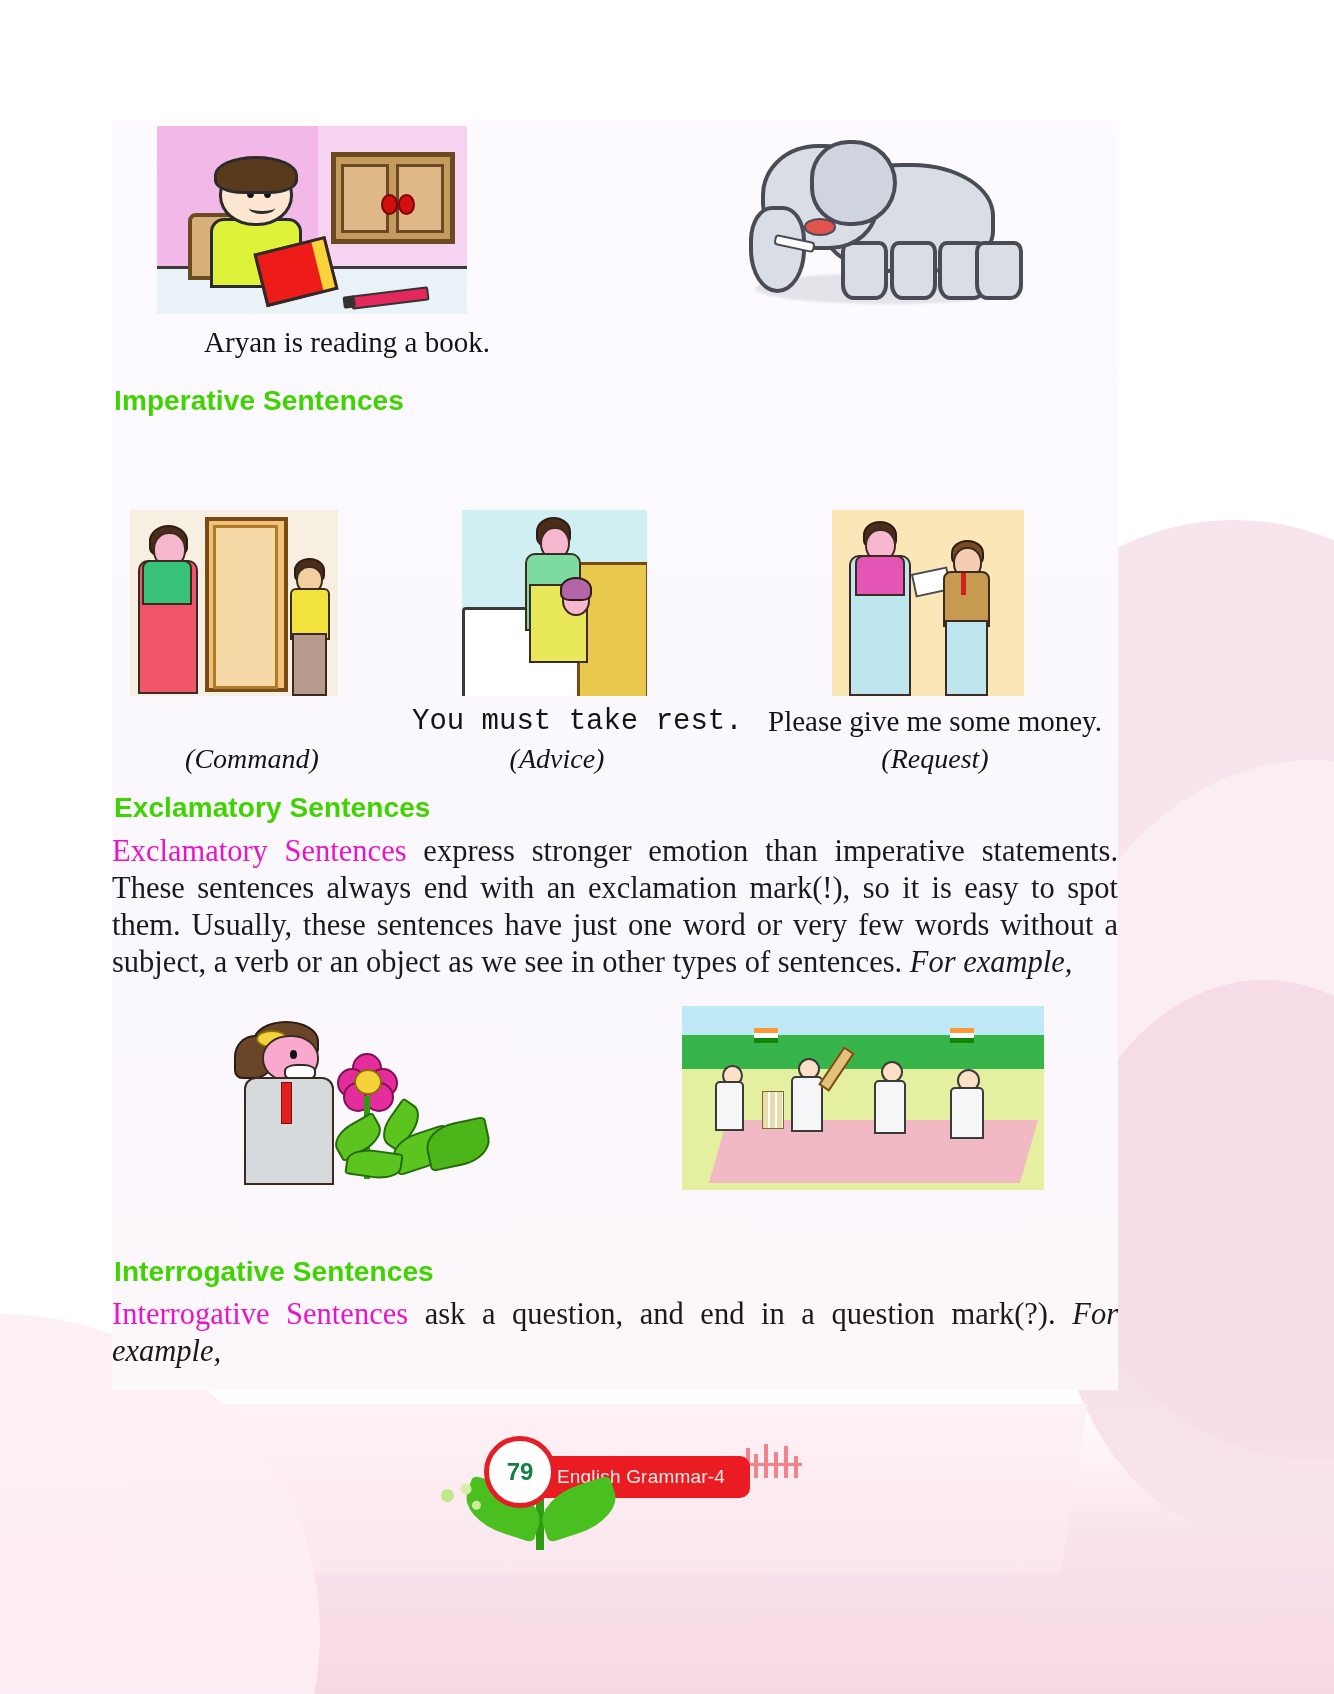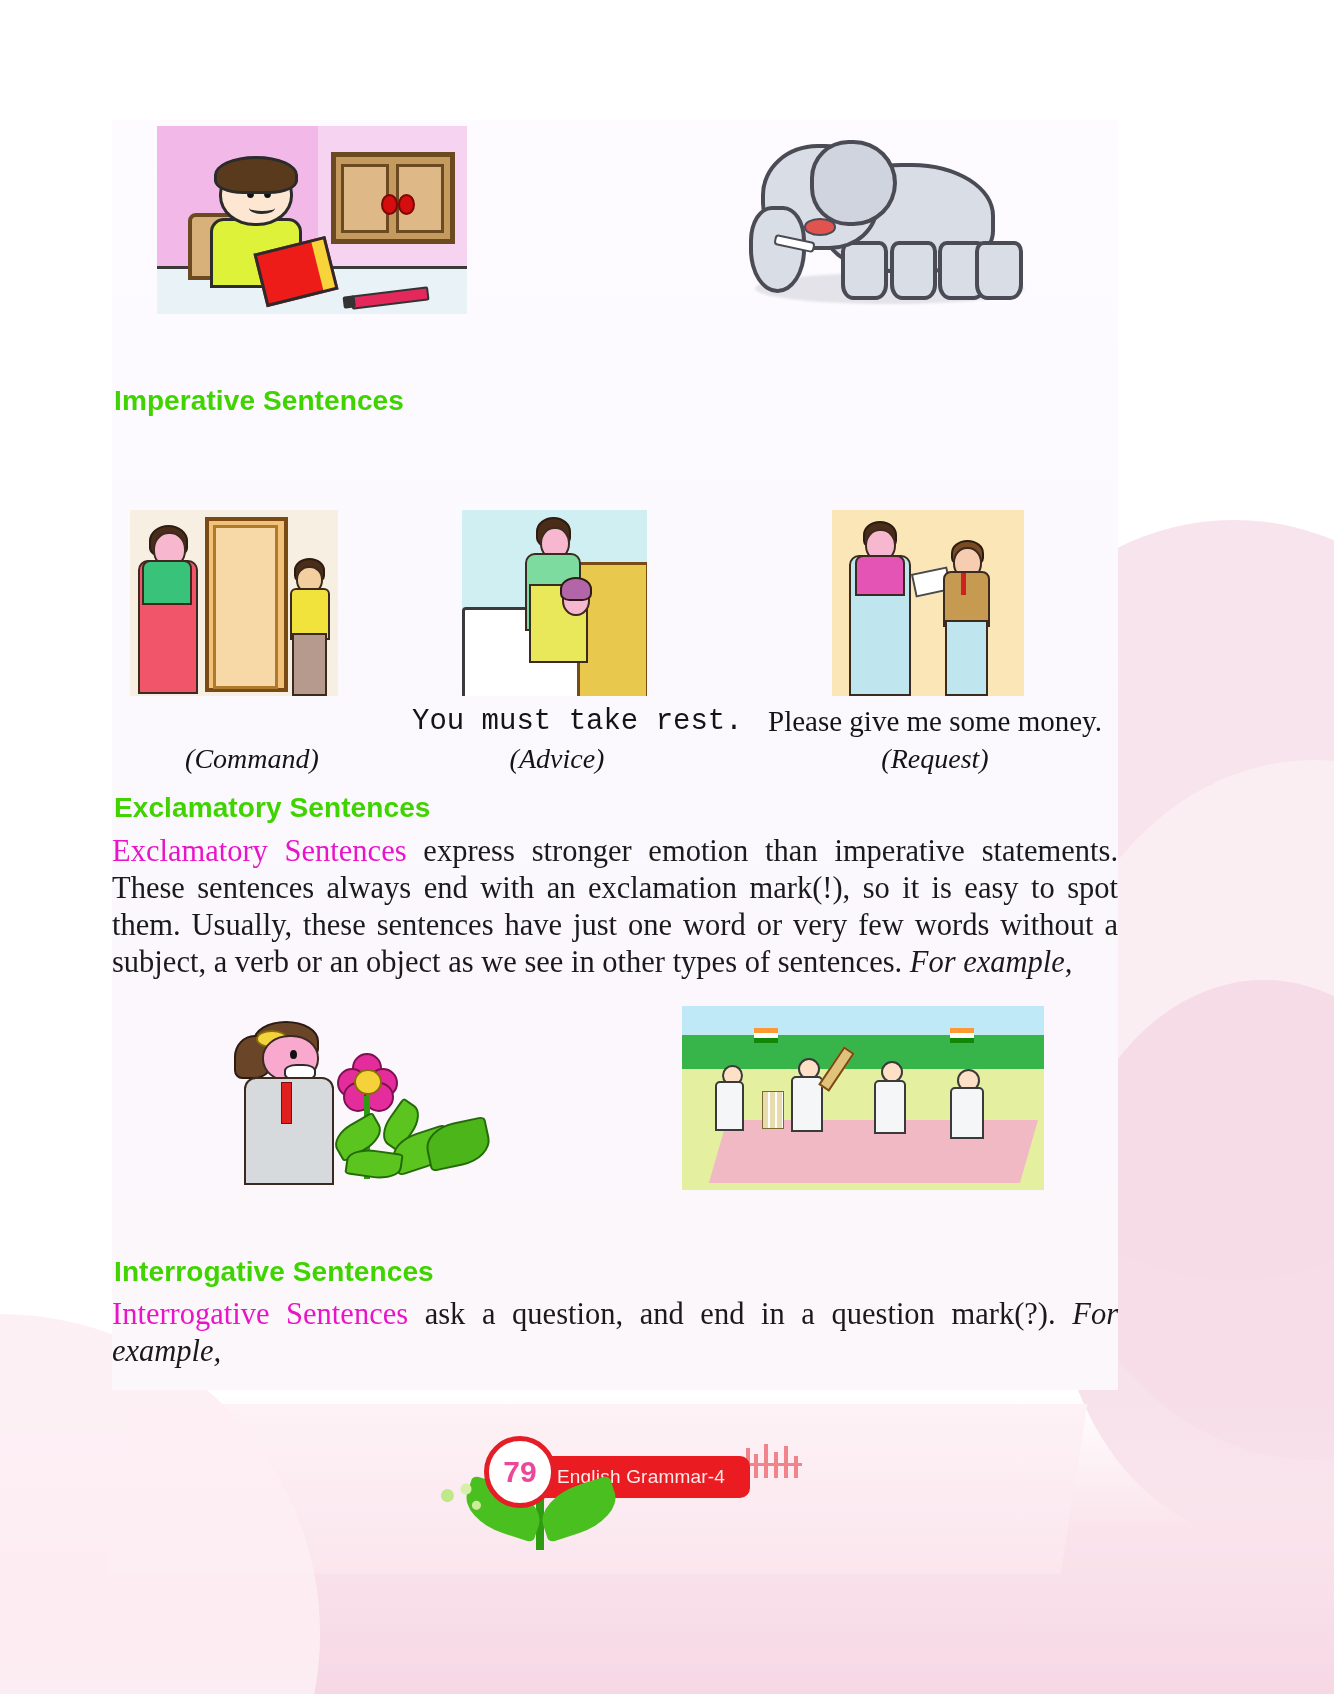--- a/index.html
+++ b/index.html
@@ -136,21 +136,21 @@
   }
   .ribbon span {
     font-family:"Liberation Sans", sans-serif; font-size:19px; color:#ffe9ea; letter-spacing:.2px;
   }
   .pagecircle {
     position:absolute; left:44px; top:12px; width:62px; height:62px; border-radius:50%;
     background:#ffffff; border:5px solid #e41e26;
     display:flex; align-items:center; justify-content:center;
   }
   .pagecircle span {
-    font-family:"Liberation Sans", sans-serif; font-weight:bold; font-size:30px; color:#ec4899;
+    font-family:"Liberation Sans", sans-serif; font-weight:bold; font-size:24px; color:#15803d;
   }
   .sprout-leaf {
     position:absolute; width:78px; height:46px; background:#49c020; border-radius:60% 10% 60% 10%;
   }
   .stem { position:absolute; left:96px; top:70px; width:8px; height:56px; background:#2f9b12; }
   .towers { position:absolute; left:300px; top:14px; width:80px; height:40px; }
   .towers i { position:absolute; bottom:0; width:4px; background:#f0848a; }
 </style>
 </head>
 <body>
@@ -204,20 +204,21 @@
       <div class="el-leg" style="left:78%;"></div>
       <div class="el-head">
         <div class="eye" style="left:58%; top:38%; width:9px; height:10px;"></div>
       </div>
       <div class="el-ear"></div>
       <div class="el-mouth"></div>
       <div class="el-trunk"></div>
       <div class="el-tusk"></div>
     </div>
 
+    <div class="caption" style="position:absolute; left:0; top:206px; width:470px;">Aryan is reading a book.</div>
   </div>
 
   <div class="section-heading" style="position:absolute; left:2px; top:265px;">Imperative Sentences</div>
 
 
   <div style="position:absolute; left:0; top:390px; width:100%; height:275px;">
 
     <div class="ill" style="position:absolute; left:18px; top:0; width:208px; height:186px; background:#f7f0e2;">
       <div style="position:absolute; left:36%; top:4%; width:40%; height:94%;
                   background:#f2c17a; border:4px solid #7a4a14; box-sizing:border-box;"></div>

